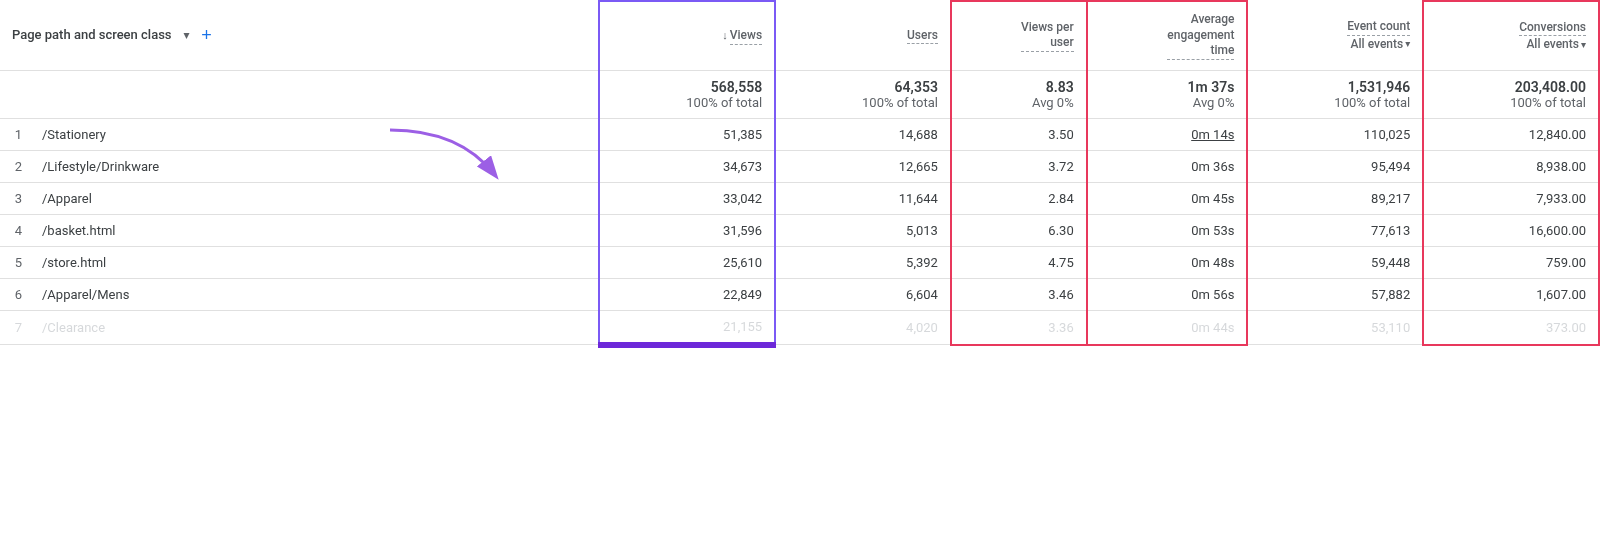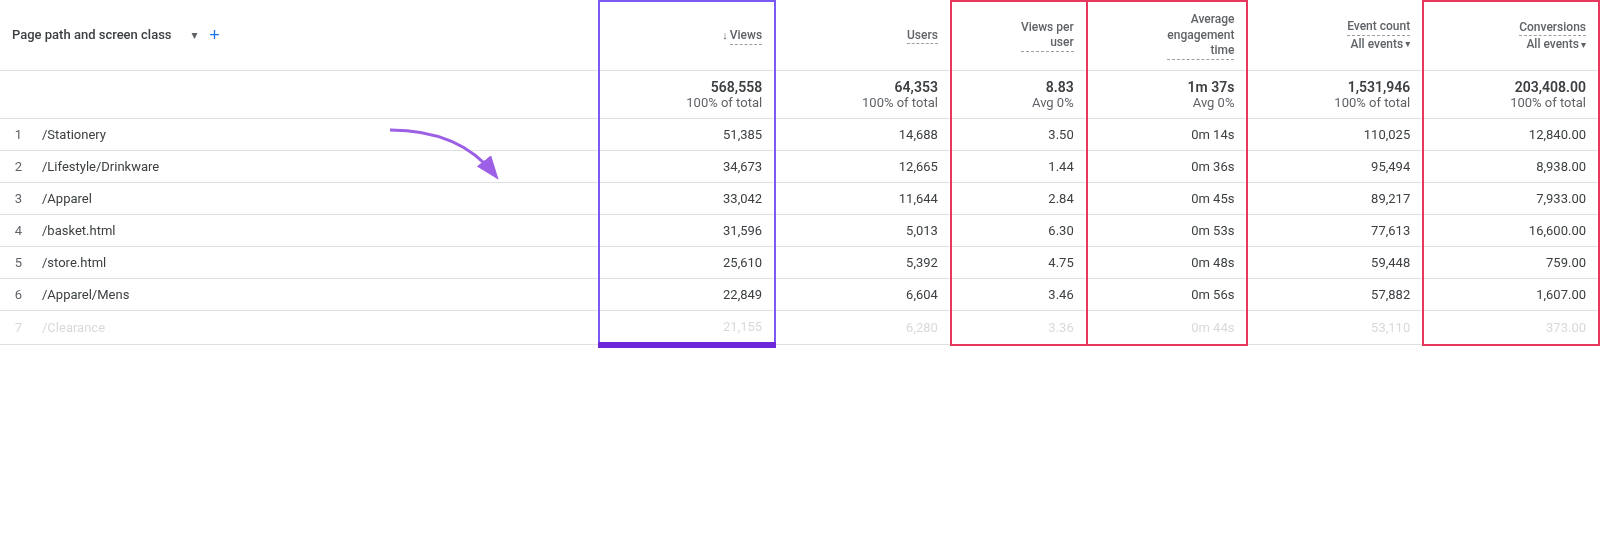--- a/index.html
+++ b/index.html
@@ -140,21 +140,21 @@
 
     .dimension-header-row {
       display: flex;
       align-items: center;
       gap: 6px;
     }
 
     .dimension-chip {
       display: inline-flex;
       align-items: center;
-      gap: 20px;
+      gap: 12px;
       font-size: 13px;
       color: #3c4043;
       text-align: center;
     }
 
     .add-btn {
       display: inline-flex;
       align-items: center;
       justify-content: center;
       width: 22px;
@@ -265,30 +265,30 @@
         </td>
       </tr>
     </thead>
     <tbody id="table-body">
     <tr>
     <td class="col-index">1</td>
     <td class="col-dimension">/Stationery</td>
     <td class="views-col-data num">51,385</td>
     <td class="num">14,688</td>
     <td class="pink-col-data num">3.50</td>
-    <td class="avg-engagement-col-data pink-col-data num" style="border-left:none;">0m 14s</td>
+    <td class="avg-engagement-col-data pink-col-data num" style="border-left:none;text-decoration:underline;">0m 14s</td>
     <td class="num">110,025</td>
     <td class="conversions-col-data num">12,840.00</td>
   </tr>
         <tr>
     <td class="col-index">2</td>
     <td class="col-dimension">/Lifestyle/Drinkware</td>
     <td class="views-col-data num">34,673</td>
     <td class="num">12,665</td>
-    <td class="pink-col-data num">1.44</td>
+    <td class="pink-col-data num">3.72</td>
     <td class="avg-engagement-col-data pink-col-data num" style="border-left:none;">0m 36s</td>
     <td class="num">95,494</td>
     <td class="conversions-col-data num">8,938.00</td>
   </tr>
         <tr>
     <td class="col-index">3</td>
     <td class="col-dimension">/Apparel</td>
     <td class="views-col-data num">33,042</td>
     <td class="num">11,644</td>
     <td class="pink-col-data num">2.84</td>
@@ -323,21 +323,21 @@
     <td class="num">6,604</td>
     <td class="pink-col-data num">3.46</td>
     <td class="avg-engagement-col-data pink-col-data num" style="border-left:none;">0m 56s</td>
     <td class="num">57,882</td>
     <td class="conversions-col-data num">1,607.00</td>
   </tr>
         <tr style="opacity: 0.4;">
     <td class="col-index">7</td>
     <td class="col-dimension">/Clearance</td>
     <td class="views-col-data views-col-last num">21,155</td>
-    <td class="num">6,280</td>
+    <td class="num">4,020</td>
     <td class="pink-col-data pink-col-last num">3.36</td>
     <td class="avg-engagement-col-data pink-col-data pink-col-last num" style="border-left:none;">0m 44s</td>
     <td class="num">53,110</td>
     <td class="conversions-col-data conversions-col-last num">373.00</td>
   </tr>
       </tbody>
   </table>
 </div>
 
 </body></html>

